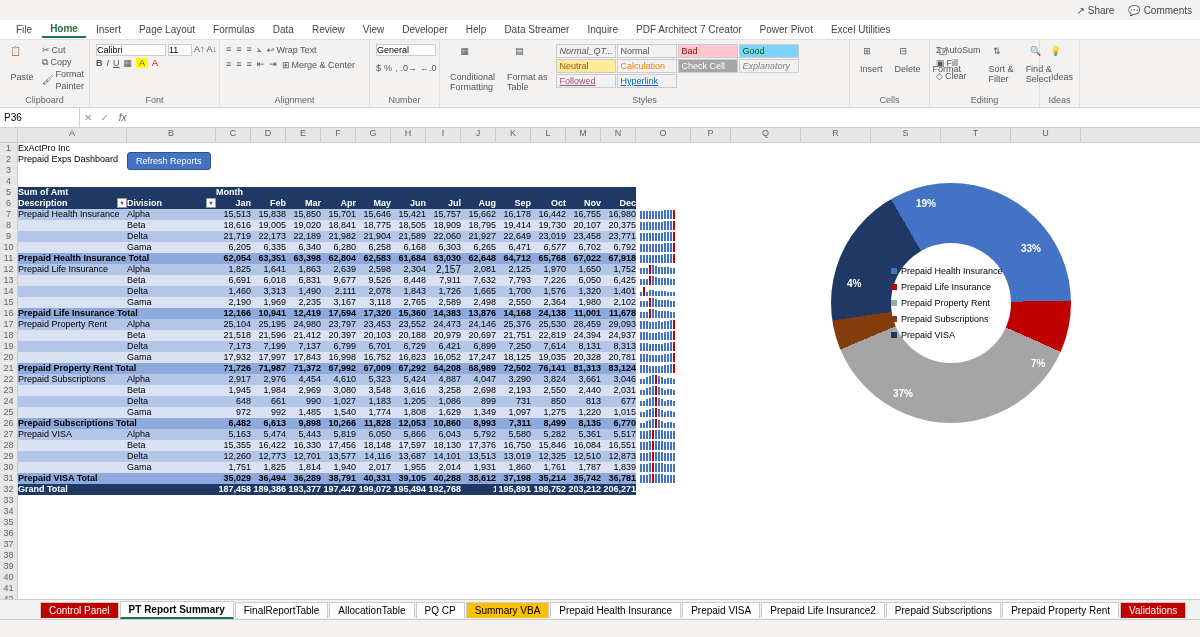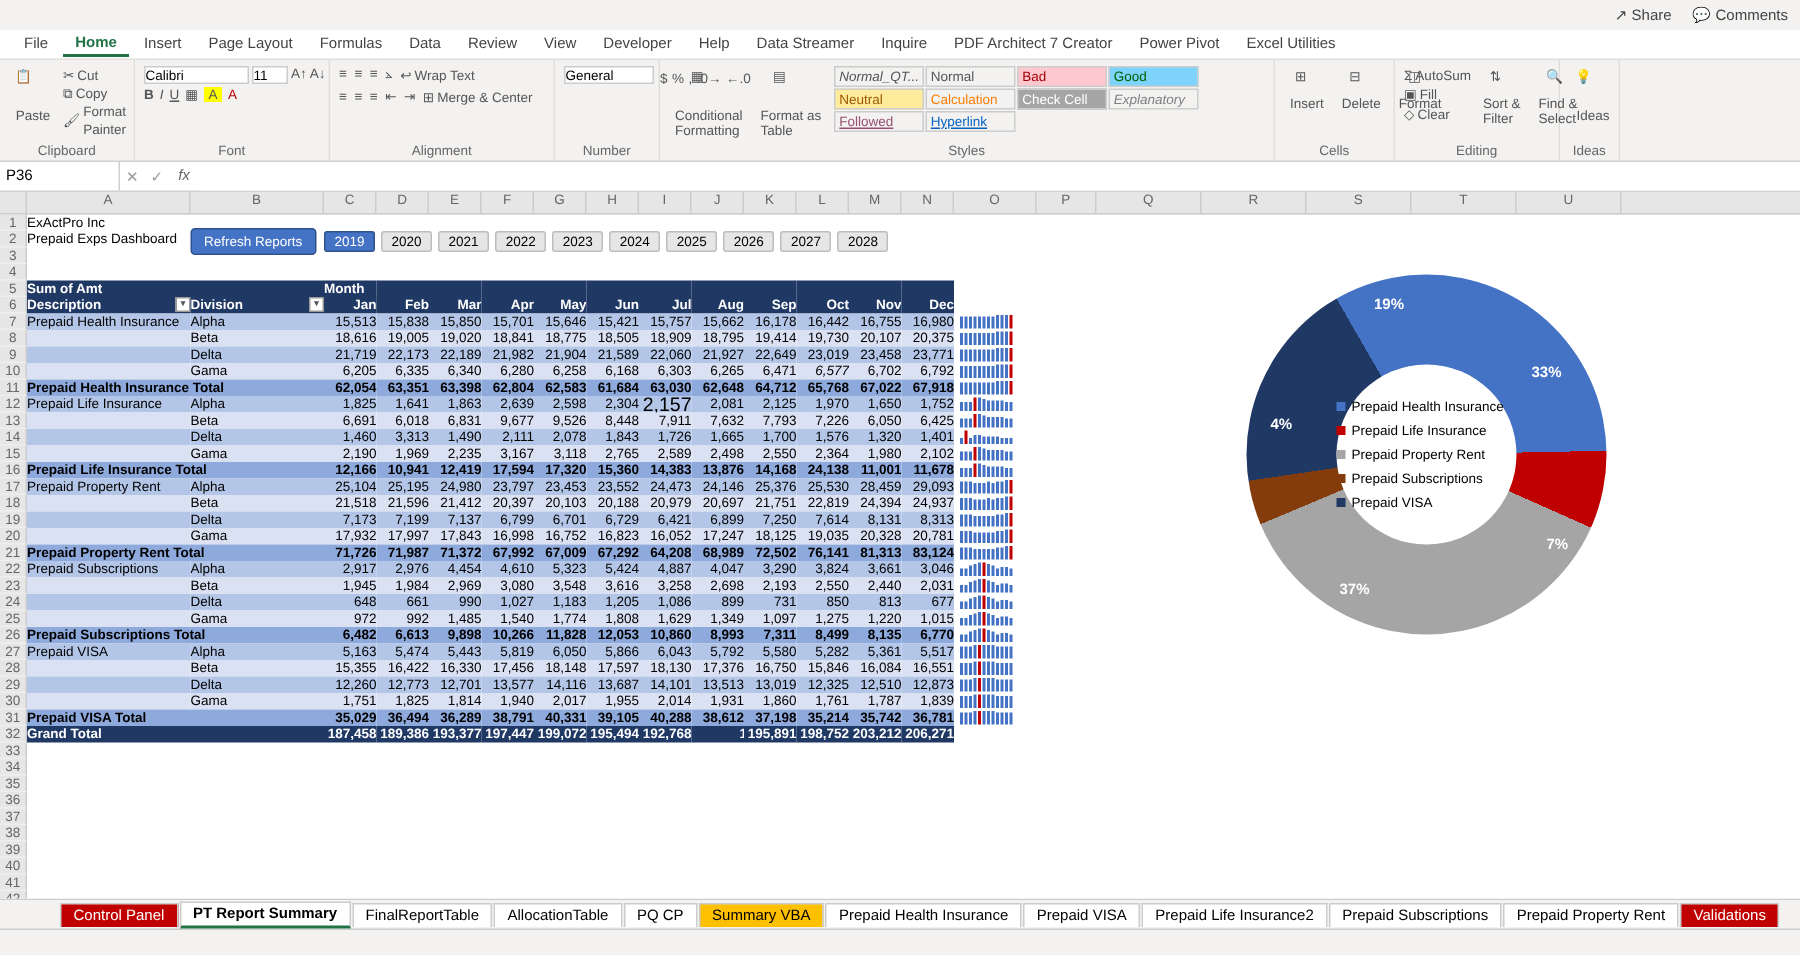--- a/index.html
+++ b/index.html
@@ -166,21 +166,21 @@
         <span>≡</span>
         <span>≡</span>
         <span>⇤</span>
         <span>⇥</span>
         <span class="mini">⊞ <span>Merge &amp; Center</span></span>
       </div>
     </div>
     <div class="label">Alignment</div>
   </div>
   <div class="ribbon-group" style="width:70px">
-    <div class="content" style="flex-direction:row">
+    <div class="content" style="flex-direction:column">
       <input style="width: 60px; font-size: 9px; border: 1px solid rgb(204, 204, 204);" value="General">
       <div style="display:flex;gap:3px;margin-top:3px">
         <span>$</span>
         <span>%</span>
         <span>,</span>
         <span>.0→</span>
         <span>←.0</span>
       </div>
     </div>
     <div class="label">Number</div>
@@ -335,32 +335,20 @@
         <div class="rh">38</div>
         <div class="rh">39</div>
         <div class="rh">40</div>
         <div class="rh">41</div>
         <div class="rh">42</div>
       </div>
     <div class="cells" id="cells">
         <div style="position: absolute; left: 0px; top: 0px; width: 200px; height: 11px; line-height: 11px; font-size: 9px;">ExActPro Inc</div>
         <div style="position: absolute; left: 0px; top: 11px; width: 200px; height: 11px; line-height: 11px; font-size: 9px;">Prepaid Exps Dashboard</div>
         <button class="refreshbtn" style="position: absolute; left: 109px; top: 9px;">Refresh Reports</button>
-        <div class="yearbtns" style="position: absolute; left: 198px; top: 11px;">
-          <span class="yearbtn active">2019</span>
-          <span class="yearbtn">2020</span>
-          <span class="yearbtn">2021</span>
-          <span class="yearbtn">2022</span>
-          <span class="yearbtn">2023</span>
-          <span class="yearbtn">2024</span>
-          <span class="yearbtn">2025</span>
-          <span class="yearbtn">2026</span>
-          <span class="yearbtn">2027</span>
-          <span class="yearbtn">2028</span>
-        </div>
         <div class="phdr" style="position: absolute; left: 0px; top: 44px; width: 198px; height: 11px; line-height: 11px; font-size: 9px;">Sum of Amt</div>
         <div class="phdr" style="position: absolute; left: 198px; top: 44px; width: 35px; height: 11px; line-height: 11px; font-size: 9px;">Month Name <span class="dropdownbtn">▾</span></div>
         <div class="phdr" style="position: absolute; left: 233px; top: 44px; width: 35px; height: 11px; line-height: 11px; font-size: 9px;"></div>
         <div class="phdr" style="position: absolute; left: 268px; top: 44px; width: 35px; height: 11px; line-height: 11px; font-size: 9px;"></div>
         <div class="phdr" style="position: absolute; left: 303px; top: 44px; width: 35px; height: 11px; line-height: 11px; font-size: 9px;"></div>
         <div class="phdr" style="position: absolute; left: 338px; top: 44px; width: 35px; height: 11px; line-height: 11px; font-size: 9px;"></div>
         <div class="phdr" style="position: absolute; left: 373px; top: 44px; width: 35px; height: 11px; line-height: 11px; font-size: 9px;"></div>
         <div class="phdr" style="position: absolute; left: 408px; top: 44px; width: 35px; height: 11px; line-height: 11px; font-size: 9px;"></div>
         <div class="phdr" style="position: absolute; left: 443px; top: 44px; width: 35px; height: 11px; line-height: 11px; font-size: 9px;"></div>
         <div class="phdr" style="position: absolute; left: 478px; top: 44px; width: 35px; height: 11px; line-height: 11px; font-size: 9px;"></div>
@@ -521,21 +509,21 @@
             <i style="height:9px" class="max"></i>
           </span></div>
         <div class="plabel" style="position: absolute; left: 0px; top: 121px; width: 109px; height: 11px; line-height: 11px; font-size: 9px;">Prepaid Life Insurance</div>
         <div class="plabel" style="position: absolute; left: 109px; top: 121px; width: 89px; height: 11px; line-height: 11px; font-size: 9px;">Alpha</div>
         <div class="plabel num" style="position: absolute; left: 198px; top: 121px; width: 35px; height: 11px; line-height: 11px; font-size: 9px;">1,825</div>
         <div class="plabel num" style="position: absolute; left: 233px; top: 121px; width: 35px; height: 11px; line-height: 11px; font-size: 9px;">1,641</div>
         <div class="plabel num" style="position: absolute; left: 268px; top: 121px; width: 35px; height: 11px; line-height: 11px; font-size: 9px;">1,863</div>
         <div class="plabel num" style="position: absolute; left: 303px; top: 121px; width: 35px; height: 11px; line-height: 11px; font-size: 9px;">2,639</div>
         <div class="plabel num" style="position: absolute; left: 338px; top: 121px; width: 35px; height: 11px; line-height: 11px; font-size: 9px;">2,598</div>
         <div class="plabel num" style="position: absolute; left: 373px; top: 121px; width: 35px; height: 11px; line-height: 11px; font-size: 9px;">2,304</div>
-        <div class="plabel num" style="position: absolute; left: 408px; top: 121px; width: 35px; height: 11px; line-height: 11px; font-size: 13px;">2,157</div>
+        <div class="plabel num" style="position: absolute; left: 408px; top: 121px; width: 35px; height: 11px; line-height: 11px; font-size: 10px;">2,157</div>
         <div class="plabel num" style="position: absolute; left: 443px; top: 121px; width: 35px; height: 11px; line-height: 11px; font-size: 9px;">2,081</div>
         <div class="plabel num" style="position: absolute; left: 478px; top: 121px; width: 35px; height: 11px; line-height: 11px; font-size: 9px;">2,125</div>
         <div class="plabel num" style="position: absolute; left: 513px; top: 121px; width: 35px; height: 11px; line-height: 11px; font-size: 9px;">1,970</div>
         <div class="plabel num" style="position: absolute; left: 548px; top: 121px; width: 35px; height: 11px; line-height: 11px; font-size: 9px;">1,650</div>
         <div class="plabel num" style="position: absolute; left: 583px; top: 121px; width: 35px; height: 11px; line-height: 11px; font-size: 9px;">1,752</div>
         <div style="position: absolute; left: 618px; top: 121px; width: 55px; height: 11px; line-height: 11px; font-size: 9px;"><span class="spark">
             <i style="height:6px" class=""></i>
             <i style="height:6px" class=""></i>
             <i style="height:6px" class=""></i>
             <i style="height:9px" class="max"></i>

